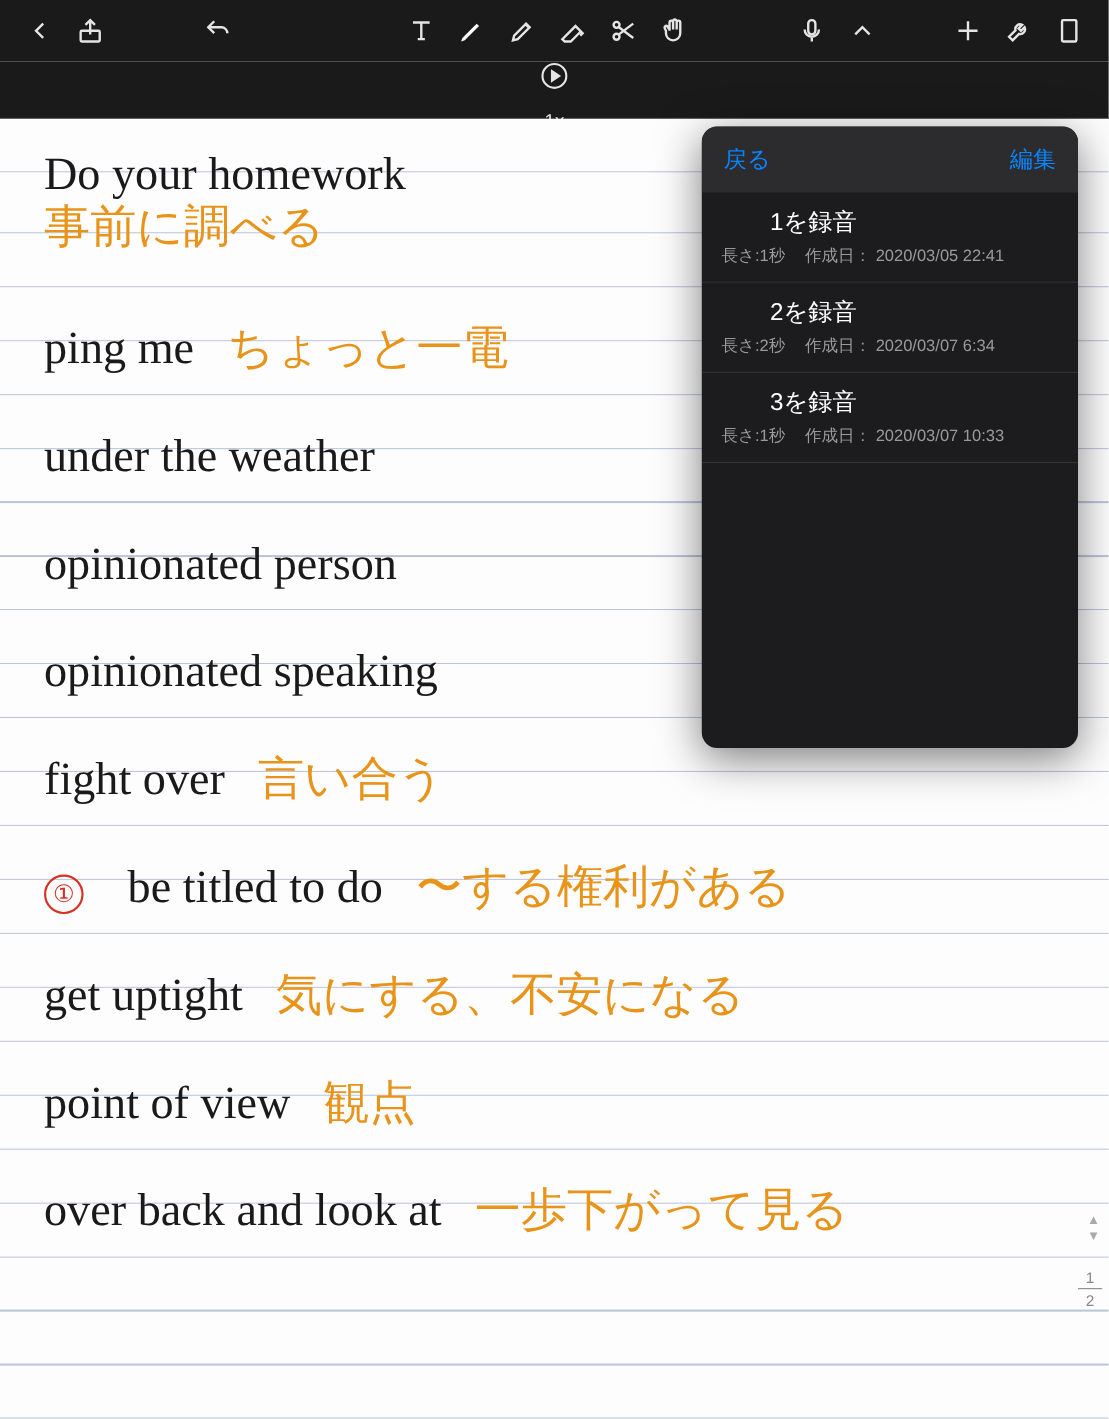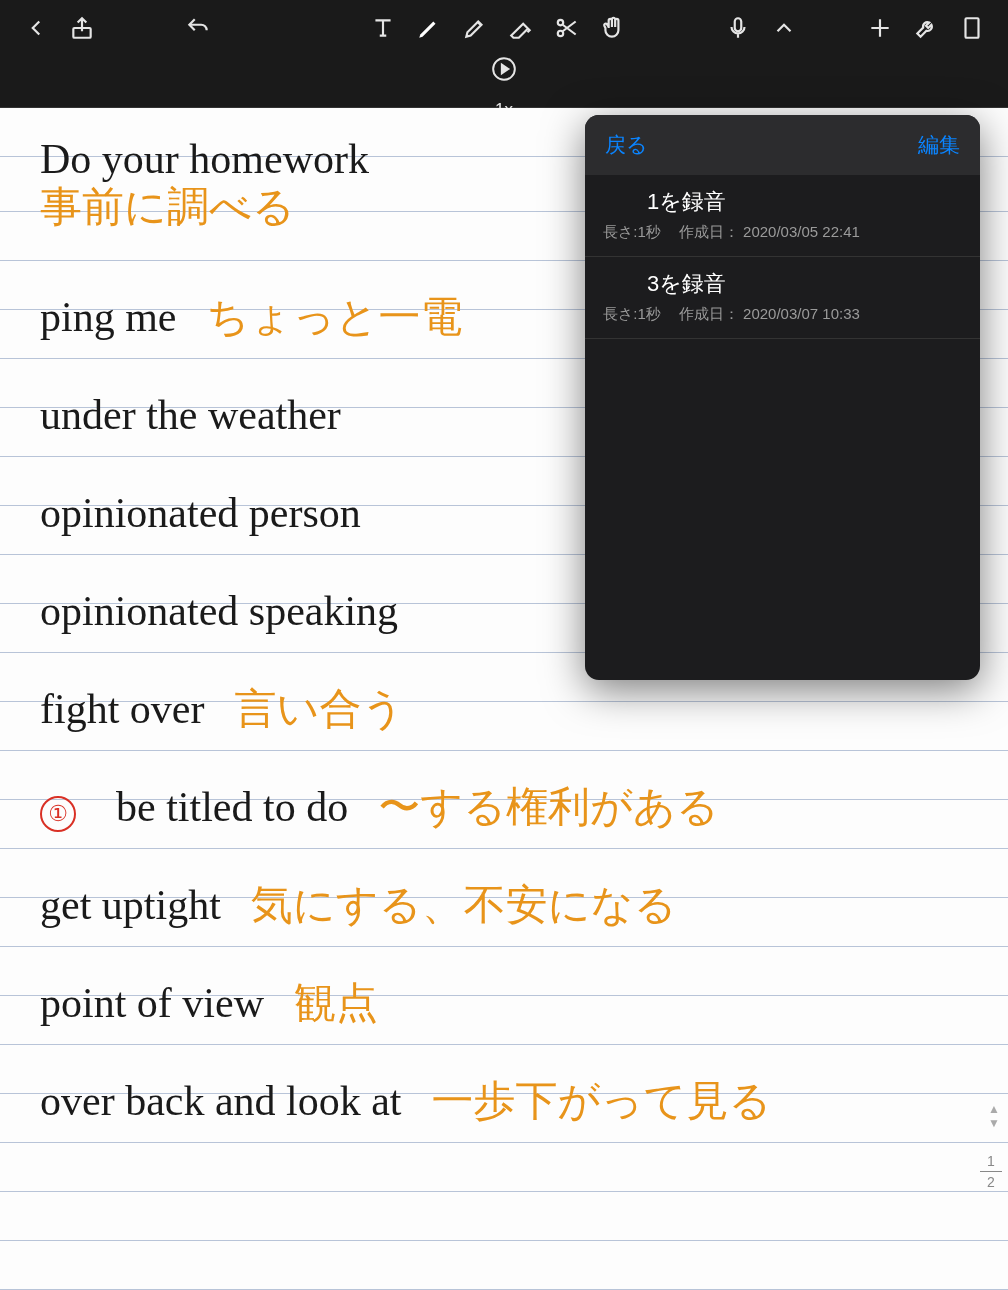--- a/index.html
+++ b/index.html
@@ -94,21 +94,21 @@
       color: #d93025;
       font-size: 22px;
       margin-right: 10px;
       font-family: cursive;
     }
 
     .popover {
       position: absolute;
       top: 115px;
       right: 28px;
-      width: 395px;
+      width: 342px;
       height: 565px;
       background: #1c1c1e;
       border-radius: 14px;
       color: #fff;
       overflow: hidden;
       box-shadow: 0 10px 40px rgba(0,0,0,0.5);
     }
     .popover::before {
       content: '';
       position: absolute;
@@ -324,19 +324,26 @@
     <span class="link">編集</span>
   </div>
   <div class="rec-item">
     <div class="rec-title">1を録音</div>
     <div class="rec-meta">
       <span>長さ:1秒</span>
       <span><span>作成日：</span> <span>2020/03/05 22:41</span></span>
     </div>
   </div>
   <div class="rec-item">
+    <div class="rec-title">2を録音</div>
+    <div class="rec-meta">
+      <span>長さ:2秒</span>
+      <span><span>作成日：</span> <span>2020/03/07 6:34</span></span>
+    </div>
+  </div>
+  <div class="rec-item">
     <div class="rec-title">3を録音</div>
     <div class="rec-meta">
       <span>長さ:1秒</span>
       <span><span>作成日：</span> <span>2020/03/07 10:33</span></span>
     </div>
   </div>
 </div>
 
 </body></html>

